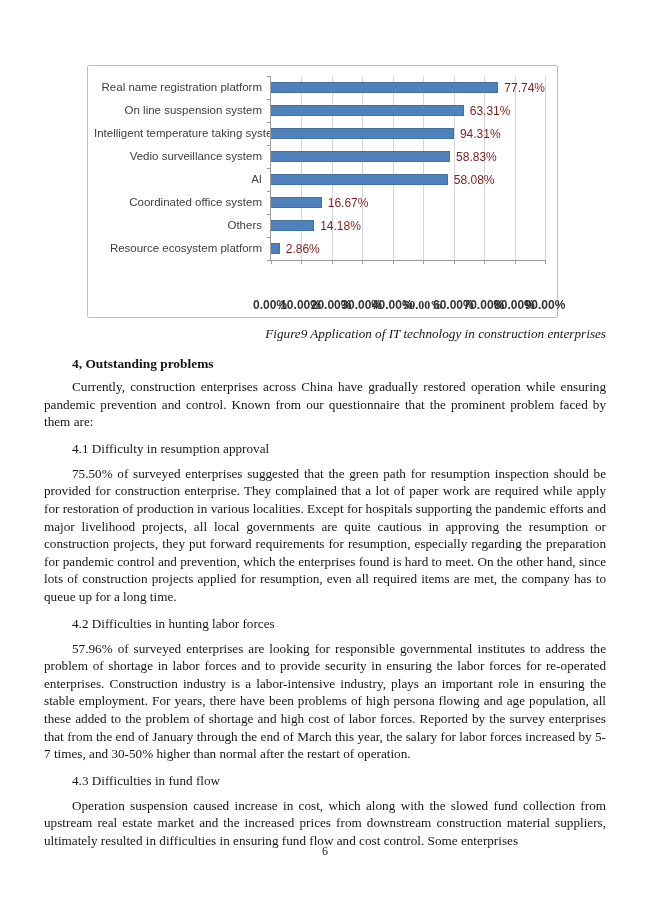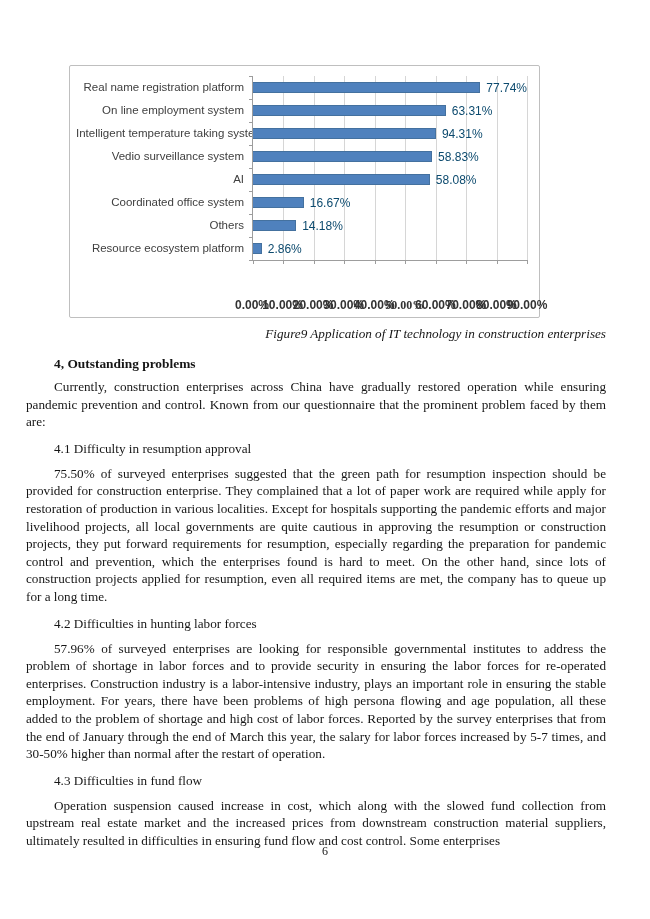--- a/index.html
+++ b/index.html
@@ -4,21 +4,21 @@
 <style>
   html,body{margin:0;padding:0;background:#ffffff;}
   .page{
     position:relative;
     width:650px;height:919px;
     margin:0 auto;
     background:#ffffff;
     font-family:"Liberation Serif", serif;
     color:#161616;
     box-sizing:border-box;
-    padding:65px 44px 0 26px;
+    padding:65px 44px 0 44px;
     overflow:hidden;
   }
   
   .chart-frame{
     width:471px;
     margin-left:43px;
     border:1px solid #bfbfbf;
     background:#ffffff;
     box-sizing:border-box;
     padding:10px 12px 6px 6px;
@@ -60,21 +60,21 @@
   }
   .bar{
     height:11px;
     background:#4f81bd;
     border:1px solid #44719f;
     border-left:none;
     box-sizing:border-box;
   }
   .bar-value{
     font-family:"Liberation Sans", sans-serif;
-    font-size:12px;color:#0c4a6e;
+    font-size:12px;color:#7f1d1d;
     margin-left:6px;white-space:nowrap;
   }
   .x-axis{
     position:relative;
     margin-left:176px;
     height:18px;
     font-family:"Liberation Sans", sans-serif;
     font-size:12px;font-weight:600;color:#333333;margin-top:32px;
   }
   .x-axis .xlab{
@@ -115,21 +115,21 @@
 </style>
 </head>
 <body>
 
 <div class="page">
 
   <div class="chart-frame">
     <div class="chart-body">
       <div class="cat-labels" id="cat-labels">
           <div class="cat-label">Real name registration platform</div>
-          <div class="cat-label">On line employment system</div>
+          <div class="cat-label">On line suspension system</div>
           <div class="cat-label">Intelligent temperature taking system</div>
           <div class="cat-label">Vedio surveillance system</div>
           <div class="cat-label">AI</div>
           <div class="cat-label">Coordinated office system</div>
           <div class="cat-label">Others</div>
           <div class="cat-label">Resource ecosystem platform</div>
         </div>
       <div class="plot" id="plot-area">
           <div class="xtick" style="left: 0%;"></div>
           <div class="gridline" style="left: 11.1111%; background: rgb(214, 214, 214);"></div>

